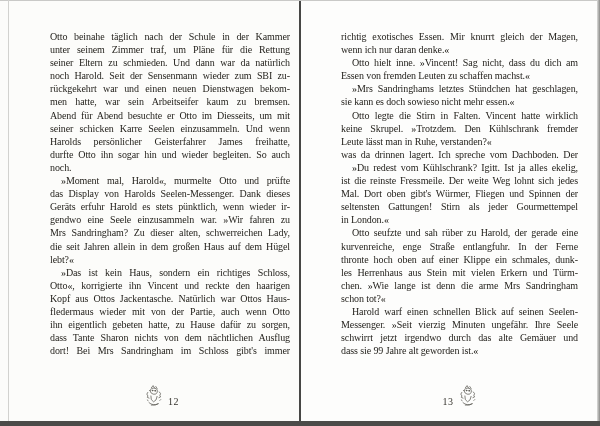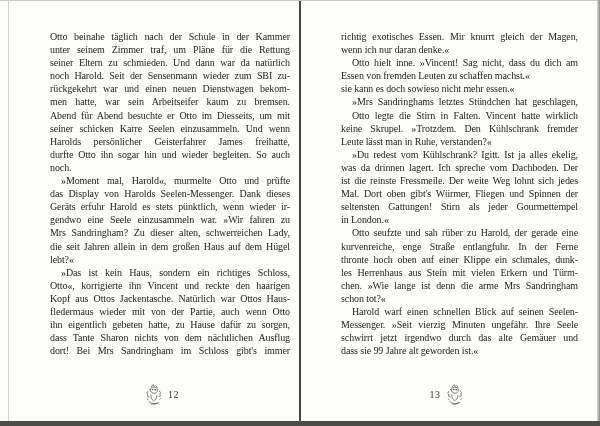--- a/index.html
+++ b/index.html
@@ -25,24 +25,24 @@
     letter-spacing:-0.1px;
     overflow:hidden;
   }
   .text-col-left{left:50px;width:240px;}
   .text-col-right{left:341px;width:237px;}
   .line{height:13.1px;overflow:hidden;}
   .line.just{text-align:justify;text-align-last:justify;}
   .line.indent{text-indent:11px;}
   .footer{
     position:absolute;top:381px;height:26px;
-    display:flex;justify-content:center;align-items:center;gap:5px;
+    display:flex;justify-content:center;align-items:flex-end;gap:5px;
   }
   .footer-left{left:42px;width:240px;}
-  .footer-right{left:328px;width:237px;}
+  .footer-right{left:341px;width:237px;}
   .pagenum{font-size:10px;color:#35332d;letter-spacing:0.5px;}
   .ornament{display:inline-block;width:18px;height:23px;}
   .ornament svg{display:block;}
 </style>
 </head>
 <body>
 
 <div class="spread">
 
   <div class="page page-left"></div>
@@ -73,27 +73,27 @@
       <div class="line just">fledermaus wieder mit von der Partie, auch wenn Otto</div>
       <div class="line just">ihn eigentlich gebeten hatte, zu Hause dafür zu sorgen,</div>
       <div class="line just">dass Tante Sharon nichts von dem nächtlichen Ausflug</div>
       <div class="line just">dort! Bei Mrs Sandringham im Schloss gibt's immer</div>
     </div>
   <div class="text-col text-col-right">
       <div class="line just">richtig exotisches Essen. Mir knurrt gleich der Magen,</div>
       <div class="line">wenn ich nur daran denke.«</div>
       <div class="line just indent">Otto hielt inne. »Vincent! Sag nicht, dass du dich am</div>
       <div class="line">Essen von fremden Leuten zu schaffen machst.«</div>
+      <div class="line just indent">»Mrs Sandringhams letztes Stündchen hat geschlagen,</div>
       <div class="line">sie kann es doch sowieso nicht mehr essen.«</div>
-      <div class="line just indent">»Mrs Sandringhams letztes Stündchen hat geschlagen,</div>
       <div class="line just indent">Otto legte die Stirn in Falten. Vincent hatte wirklich</div>
       <div class="line just">keine Skrupel. »Trotzdem. Den Kühlschrank fremder</div>
       <div class="line">Leute lässt man in Ruhe, verstanden?«</div>
+      <div class="line just">was da drinnen lagert. Ich spreche vom Dachboden. Der</div>
       <div class="line just indent">»Du redest vom Kühlschrank? Igitt. Ist ja alles ekelig,</div>
-      <div class="line just">was da drinnen lagert. Ich spreche vom Dachboden. Der</div>
       <div class="line just">ist die reinste Fressmeile. Der weite Weg lohnt sich jedes</div>
       <div class="line just">Mal. Dort oben gibt's Würmer, Fliegen und Spinnen der</div>
       <div class="line just">seltensten Gattungen! Stirn als jeder Gourmettempel</div>
       <div class="line">in London.«</div>
       <div class="line just indent">Otto seufzte und sah rüber zu Harold, der gerade eine</div>
       <div class="line just">kurvenreiche, enge Straße entlangfuhr. In der Ferne</div>
       <div class="line just">thronte hoch oben auf einer Klippe ein schmales, dunk-</div>
       <div class="line just">les Herrenhaus aus Stein mit vielen Erkern und Türm-</div>
       <div class="line just">chen. »Wie lange ist denn die arme Mrs Sandringham</div>
       <div class="line">schon tot?«</div>

